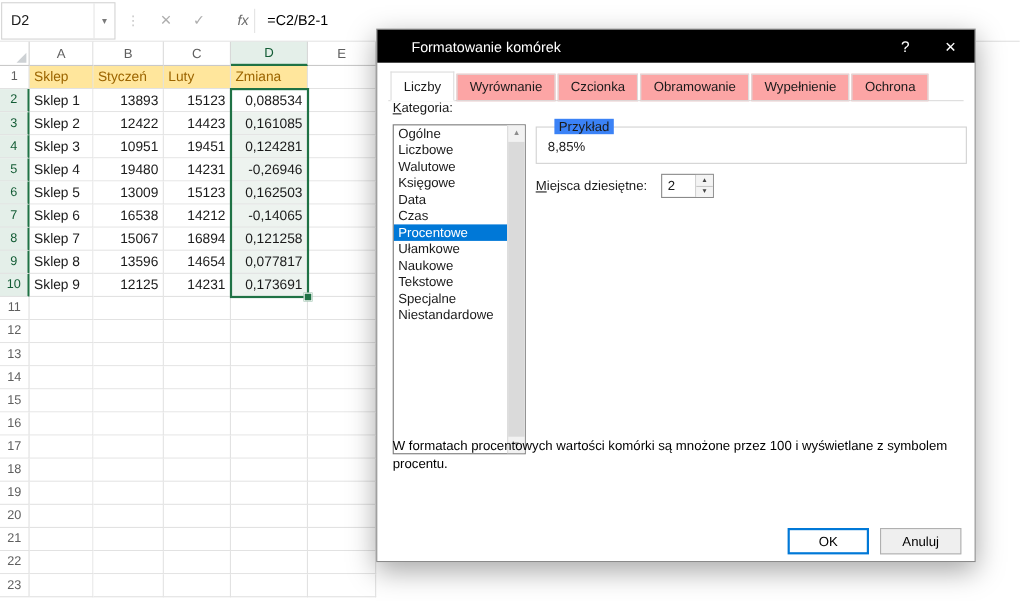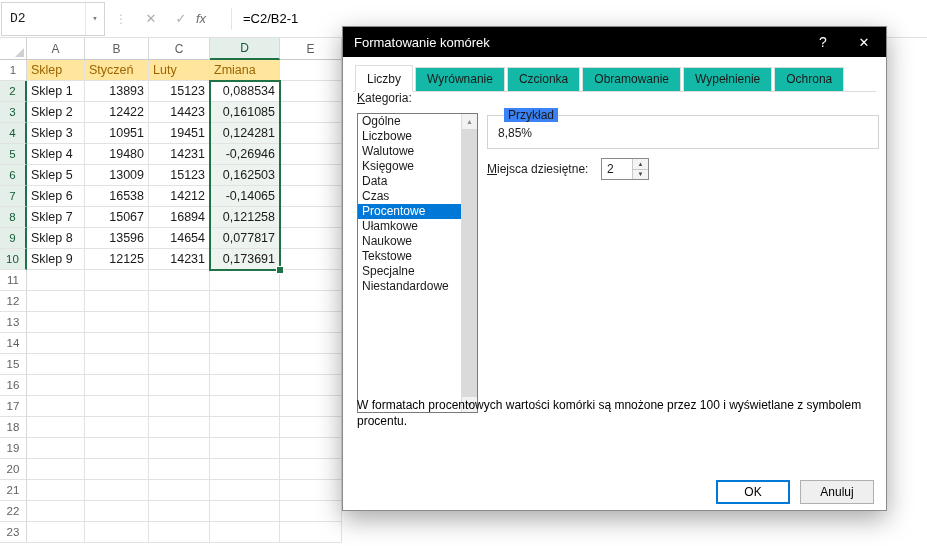--- a/index.html
+++ b/index.html
@@ -3,26 +3,26 @@
 <meta charset="utf-8">
 <style>
   html,body{margin:0;padding:0;}
   body{
     width:927px;height:546px;position:relative;overflow:hidden;
     background:#fff;font-family:"Liberation Sans",sans-serif;color:#1a1a1a;
     -webkit-font-smoothing:antialiased;
   }
   
   .formula-bar{position:absolute;top:0;left:0;width:100%;height:38px;display:flex;align-items:center;background:#fff;border-bottom:1px solid #e0e0e0;box-sizing:border-box;}
-  .name-box{width:104px;height:34px;margin-left:1px;border:1px solid #d4d4d4;display:flex;align-items:center;box-sizing:border-box;background:#fff;font-family:Liberation Mono, monospace;}
+  .name-box{width:104px;height:34px;margin-left:1px;border:1px solid #d4d4d4;display:flex;align-items:center;box-sizing:border-box;background:#fff;}
   .name-box .val{flex:1;padding-left:8px;font-size:13px;}
   .name-box .dd{width:18px;height:100%;display:flex;align-items:center;justify-content:center;color:#7a7a7a;font-size:9px;border-left:1px solid #e6e6e6;}
   .fb-grip{color:#c4c4c4;margin:0 9px 0 10px;font-size:12px;}
   .fb-btn{width:30px;text-align:center;font-size:13px;color:#aeaeae;}
-  .fb-fx{width:30px;text-align:left;font-size:13px;font-style:italic;color:#6d6d6d;}
+  .fb-fx{width:30px;text-align:right;font-size:13px;font-style:italic;color:#6d6d6d;}
   .fb-sep{width:1px;height:22px;background:#e3e3e3;margin:0 5px;}
   .fb-input{flex:1;font-size:13px;padding-left:6px;color:#000;}
   
   .grid{position:absolute;top:38px;left:0;width:343px;}
   .colrow{display:flex;height:22px;}
   .corner{width:27px;box-sizing:border-box;border-right:1px solid #d0d0d0;border-bottom:1px solid #c9c9c9;background:#fff;position:relative;}
   .corner::after{content:"";position:absolute;right:2px;bottom:2px;border-left:9px solid transparent;border-bottom:9px solid #cdd1d4;}
   .colh{display:flex;align-items:center;justify-content:center;font-size:12px;color:#5f5f5f;border-right:1px solid #d8d8d8;border-bottom:1px solid #c9c9c9;background:#fff;box-sizing:border-box;}
   .w-a{width:58px}.w-b{width:64px}.w-c{width:61px}.w-d{width:70px}.w-e{width:62px}
   .colh.selcol{background:#e4efe9;color:#135c35;border-bottom:2px solid #1f7245;}
@@ -31,25 +31,25 @@
   .rh.selrh{background:#e4efe9;color:#135c35;border-right:2px solid #1f7245;}
   .cell{box-sizing:border-box;border-right:1px solid #e2e2e2;border-bottom:1px solid #e2e2e2;font-size:12.5px;line-height:20px;padding:0 4px;white-space:nowrap;overflow:hidden;background:#fff;}
   .cell.hl{background:#ffe69c;color:#9c6500;}
   .cell.num{text-align:right;}
   .cell.tint{background:#edf3ef;}
   .sel-box{position:absolute;left:209px;top:42px;width:72px;height:191px;border:2px solid #1f7245;box-sizing:border-box;pointer-events:none;}
   .sel-box::after{content:"";position:absolute;right:-5px;bottom:-5px;width:6px;height:6px;background:#1f7245;border:1px solid #fff;}
   
   .dlg{position:absolute;left:342px;top:26px;width:545px;height:485px;background:#fff;border:1px solid #8a8a8a;box-sizing:border-box;box-shadow:0 8px 24px rgba(0,0,0,.35);}
   .dlg-title{height:30px;background:#000;color:#fff;display:flex;align-items:center;}
-  .dlg-title-text{flex:1;padding-left:11px;font-size:13px;}
+  .dlg-title-text{flex:1;padding-left:31px;font-size:13px;}
   .dlg-help{width:38px;text-align:center;font-size:14px;}
   .dlg-close{width:44px;height:30px;display:flex;align-items:center;justify-content:center;font-size:13px;}
   .tabstrip{display:flex;align-items:flex-end;margin:8px 10px 0;border-bottom:1px solid #dcdcdc;padding-left:2px;}
-  .tab{font-size:12px;padding:4px 11px 5px;background:#14b8a6;border:1px solid #dcdcdc;margin-right:2px;margin-bottom:-1px;}
+  .tab{font-size:12px;padding:4px 11px 5px;background:#fca5a5;border:1px solid #dcdcdc;margin-right:2px;margin-bottom:-1px;}
   .tab.active{background:#fff;border-bottom:1px solid #fff;padding-top:6px;}
   .dlg-page{position:absolute;top:60px;left:0;right:0;bottom:0;font-size:12px;}
   .ak::first-letter{text-decoration:underline;}
   .cat-label{position:absolute;left:14px;top:4px;}
   .listbox{position:absolute;left:14px;top:26px;width:121px;height:300px;border:1px solid #7a7a7a;box-sizing:border-box;display:flex;background:#fff;}
   .cat-items{flex:1;overflow:hidden;}
   .cat{height:15px;line-height:15px;padding:0 4px;white-space:nowrap;overflow:hidden;}
   .cat.selected{background:#0078d7;color:#fff;}
   .sbar{width:15px;display:flex;flex-direction:column;background:#f2f2f2;border-left:1px solid #dcdcdc;}
   .s-arrow{height:15px;display:flex;align-items:center;justify-content:center;font-size:7px;color:#8d8d8d;}

